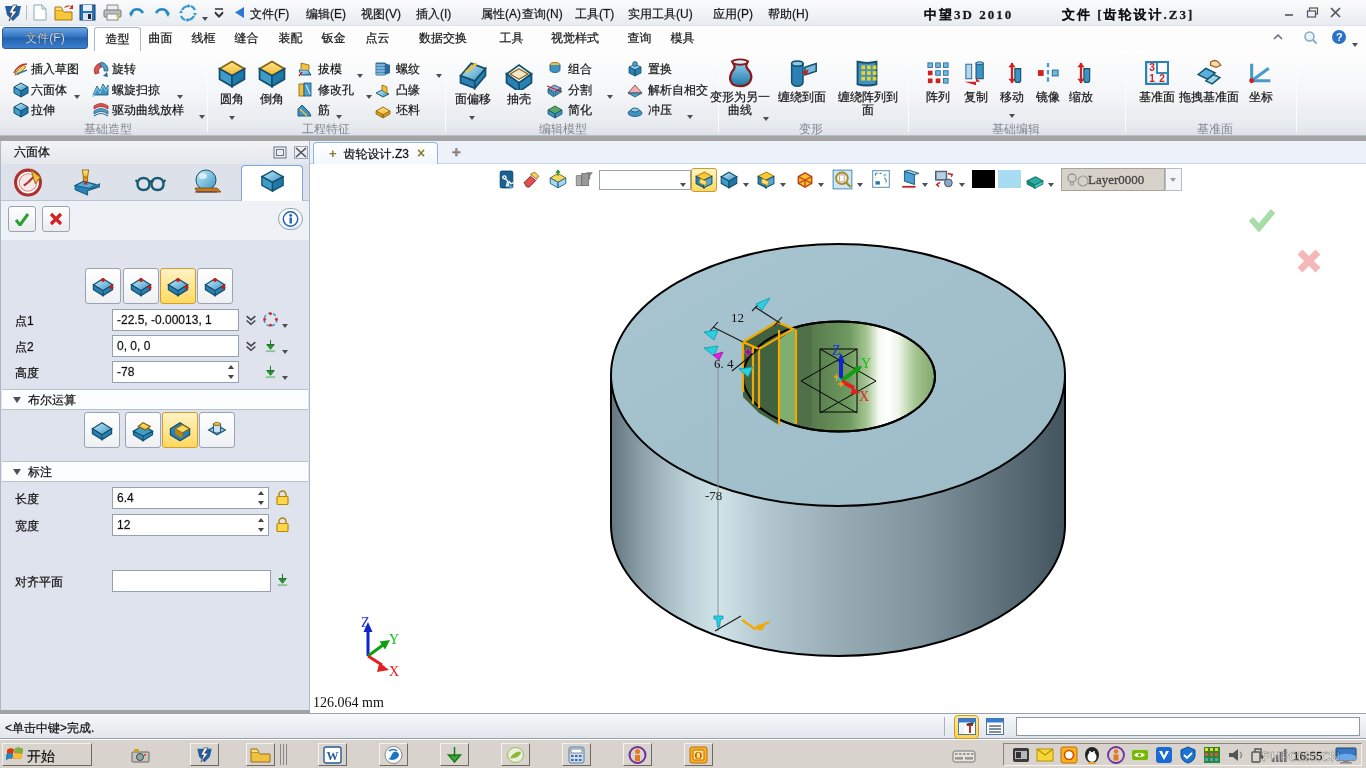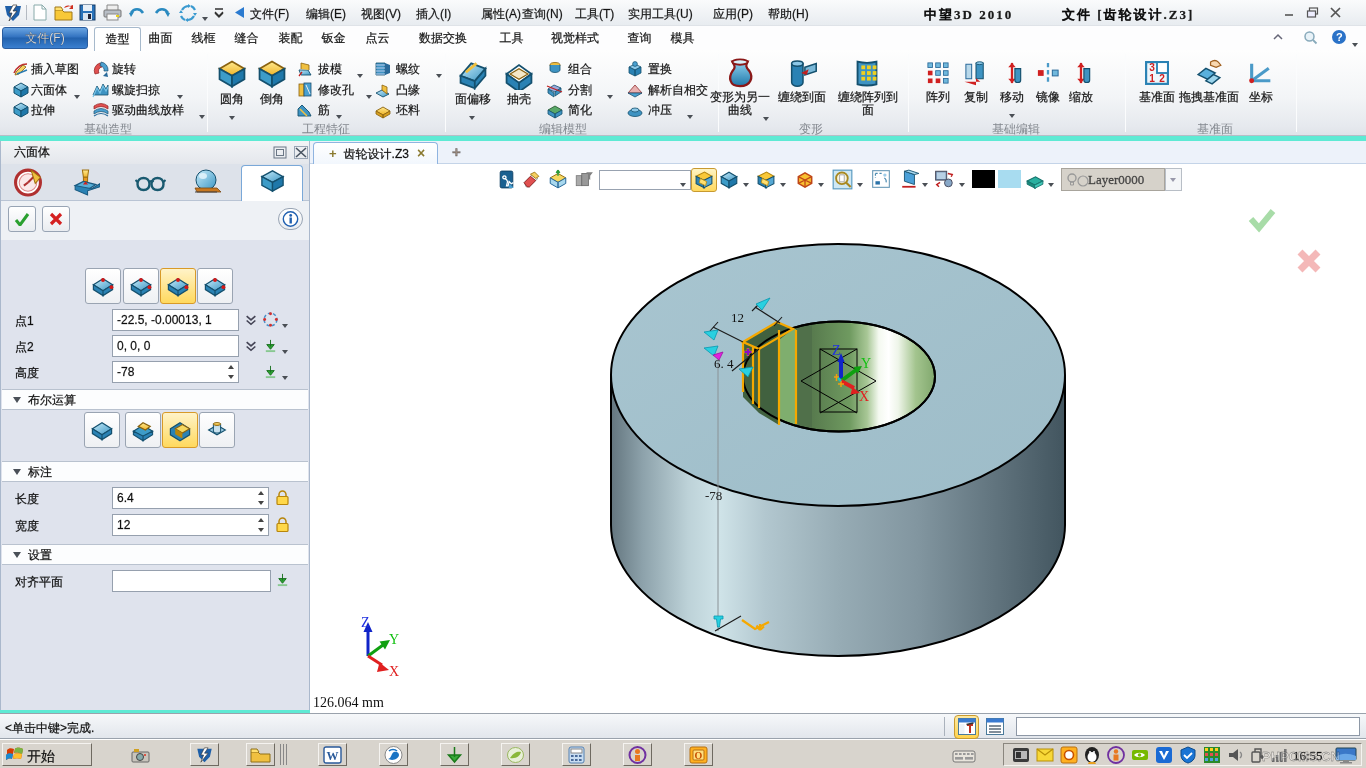--- a/index.html
+++ b/index.html
@@ -1,18 +1,18 @@
 <!DOCTYPE html>
 <html><head><meta charset="utf-8">
 <style>
 *{margin:0;padding:0;box-sizing:border-box}
 html,body{width:1366px;height:768px;overflow:hidden;font-family:"Liberation Sans",sans-serif;font-size:12px;color:#111;-webkit-text-stroke:0.35px rgba(0,0,0,0.55)}
 .glabel,#doctab span{-webkit-text-stroke:0 !important}
 .abs{position:absolute}
-#app{position:relative;width:1366px;height:732px;background:#5eead4}
+#app{position:relative;width:1366px;height:732px;background:#a3a3a3}
 #menubar{left:0;top:0;width:1366px;height:26px;background:linear-gradient(#fafbfc,#e8ecf0);border-bottom:1px solid #dfe3e8}
 #menubar .mi{position:absolute;top:6px;font-size:12px;color:#1a1a1a}
 #tabrow{left:0;top:26px;width:1366px;height:24px;background:#fdfdfe}
 #filebtn{position:absolute;left:2px;top:1px;width:86px;height:22px;background:linear-gradient(#6aa5e2,#3272c0 45%,#2261ad 50%,#3a7fd0);border:1px solid #2a5da0;border-radius:3px;color:#fff;text-align:center;line-height:21px}
 .rtab{position:absolute;top:2px;height:22px;line-height:21px;text-align:center;color:#222}
 #activetab{position:absolute;left:94px;top:1px;width:47px;height:24px;background:#fff;border:1px solid #a6b9cc;border-bottom:none;border-radius:3px 3px 0 0;text-align:center;line-height:22px;z-index:2}
 #ribbon{left:0;top:50px;width:1366px;height:86px;background:linear-gradient(#fefefe,#f3f5f7 55%,#e6e9ee 90%,#dfe3e9);border-bottom:1px solid #b6bec7}
 .gsep{position:absolute;top:4px;height:78px;width:1px;background:#c8cdd4;border-right:1px solid #fbfcfd}
 .glabel{position:absolute;top:71px;width:120px;text-align:center;color:#82878e;font-size:12px}
 .sml{position:absolute;height:20px;line-height:20px;white-space:nowrap;font-size:12px;color:#1a1a1a}
@@ -938,21 +938,20 @@
 <div class="spin" style="left:254px;top:347px"></div>
 <svg class="icon" style="left:273px;top:347px" width="17" height="19" viewBox="0 0 17 18">
         <use href="#lock"></use>
       </svg>
 <div class="plabel" style="top:377px">宽度</div>
 <div class="pfield" style="left:111px;top:373px;width:157px">12</div>
 <div class="spin" style="left:254px;top:374px"></div>
 <svg class="icon" style="left:273px;top:374px" width="17" height="19" viewBox="0 0 17 18">
         <use href="#lock"></use>
       </svg>
-<div class="sect" style="top:403px"><span class="tri"></span>设置</div>
 <div class="plabel" style="top:433px">对齐平面</div>
 <div class="pfield" style="left:111px;top:429px;width:159px"></div>
 <svg class="icon" style="left:274px;top:430px" width="15" height="17" viewBox="0 0 16 16">
         <use href="#greenarr"></use>
       </svg>
 </div>
 <div class="abs" id="statusbar">
 <div class="abs" style="left:5px;top:6px">&lt;单击中键&gt;完成.</div>
 <div class="abs" style="left:944px;top:3px;width:1px;height:19px;background:#aab2bc"></div>
 <div class="abs" style="left:954px;top:1px;width:25px;height:24px;background:linear-gradient(#ffe9a0,#ffd34e);border:1px solid #c89a30;border-radius:4px"></div>

